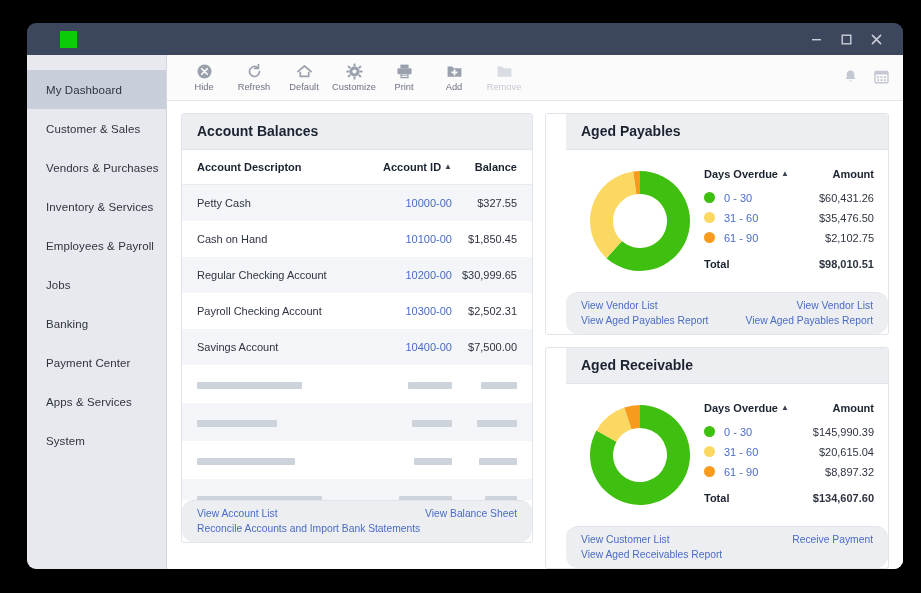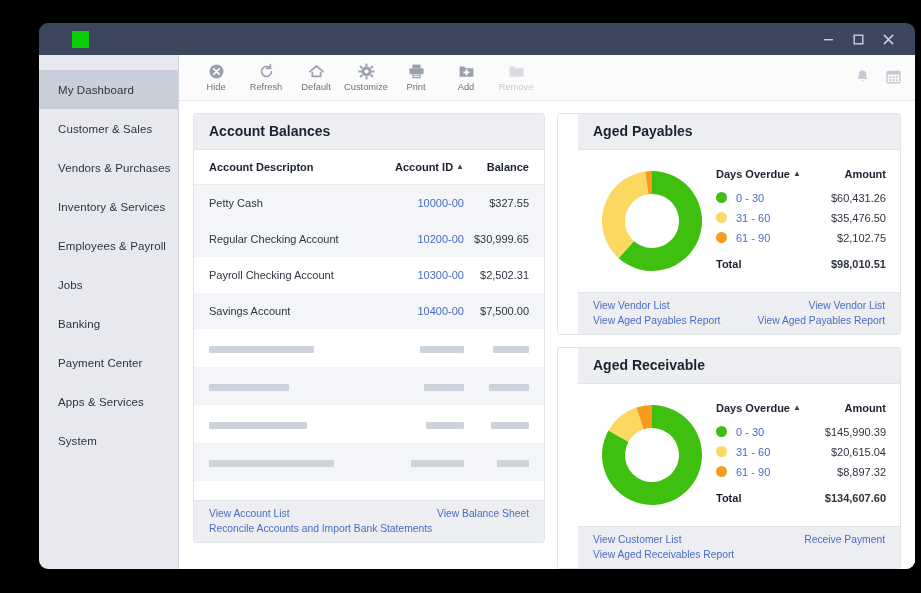--- a/index.html
+++ b/index.html
@@ -8,21 +8,21 @@
     width: 921px;
     height: 593px;
     overflow: hidden;
     background: #000000;
     font-family: "Liberation Sans", sans-serif;
   }
 
   
   .window {
     position: absolute;
-    left: 39px;
+    left: 27px;
     top: 23px;
     width: 876px;
     height: 546px;
     background: #0f172a;
     border-radius: 9px;
     overflow: hidden;
     box-shadow: 0 14px 34px rgba(0,0,0,0.75);
   }
 
   
@@ -157,20 +157,21 @@
     padding: 9px 15px 10px 15px;
     font-size: 14px;
     font-weight: bold;
     color: #1c2330;
   }
   .panel-body { flex: 1; overflow: hidden; }
   .panel-foot {
     background: #eceef2;
     border-top: 1px solid #e1e4ea;
     padding: 7px 15px 8px 15px;
+    border-radius: 12px;
   }
   .foot-row {
     display: flex;
     justify-content: space-between;
     align-items: baseline;
   }
   .flink {
     font-size: 10.3px;
     color: #4a6cc4;
     cursor: pointer;
@@ -438,20 +439,25 @@
                     <th class="c-id"><span>Account ID</span><span class="caret">▲</span></th>
                     <th class="c-bal">Balance</th>
                   </tr>
                 </thead>
                 <tbody>
                   <tr class="odd">
                     <td class="c-desc">Petty Cash</td>
                     <td class="c-id"><span class="acct-id">10000-00</span></td>
                     <td class="c-bal">$327.55</td>
                   </tr>
+                  <tr>
+                    <td class="c-desc">Cash on Hand</td>
+                    <td class="c-id"><span class="acct-id">10100-00</span></td>
+                    <td class="c-bal">$1,850.45</td>
+                  </tr>
                   <tr class="odd">
                     <td class="c-desc">Regular Checking Account</td>
                     <td class="c-id"><span class="acct-id">10200-00</span></td>
                     <td class="c-bal">$30,999.65</td>
                   </tr>
                   <tr>
                     <td class="c-desc">Payroll Checking Account</td>
                     <td class="c-id"><span class="acct-id">10300-00</span></td>
                     <td class="c-bal">$2,502.31</td>
                   </tr>

